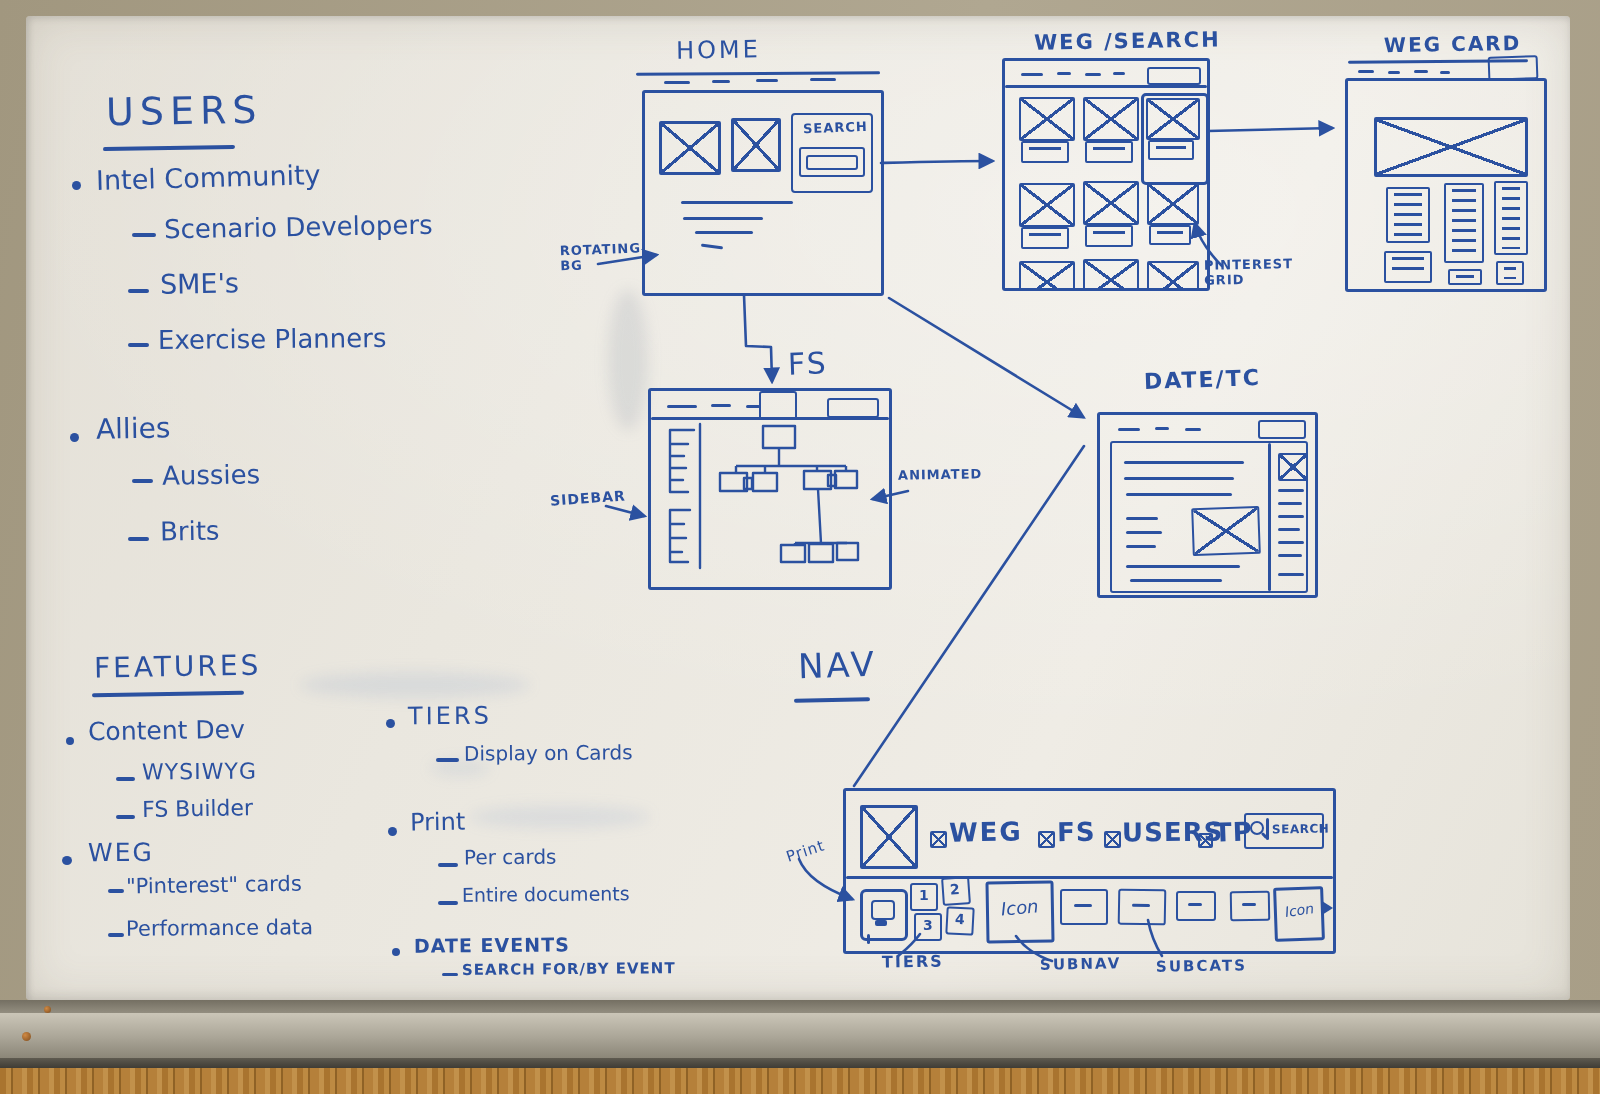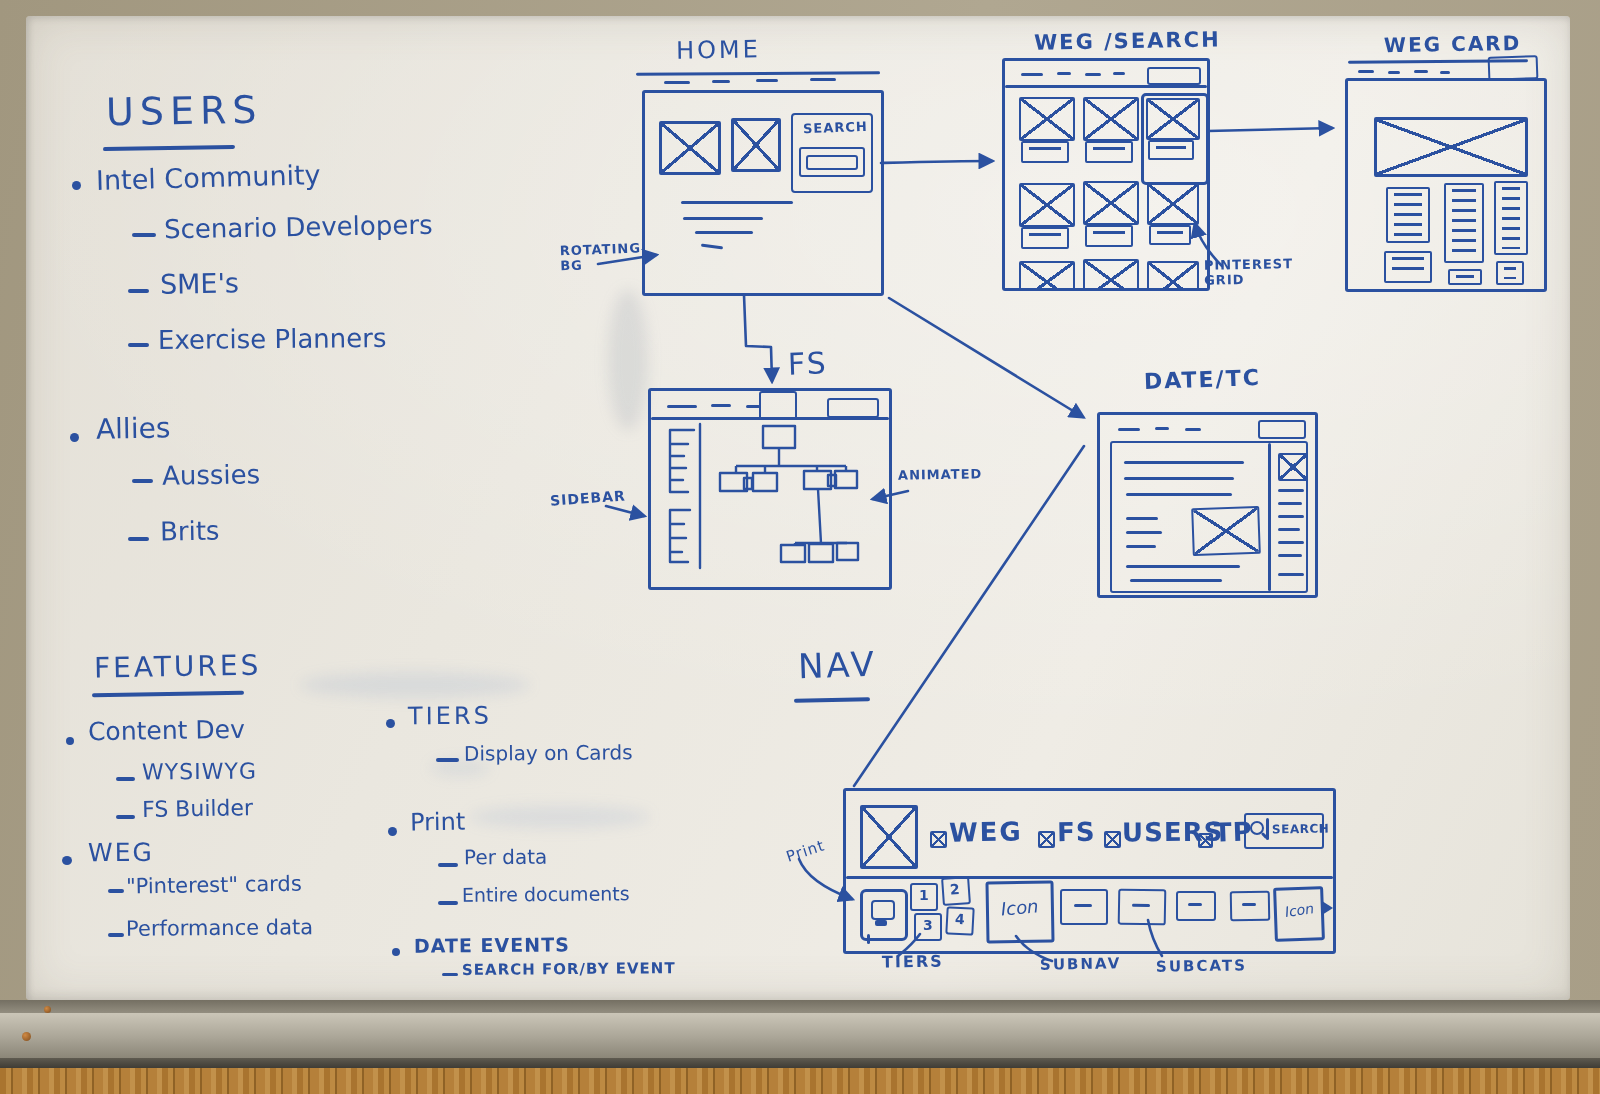--- a/index.html
+++ b/index.html
@@ -107,21 +107,21 @@
 <div class="hw" style="left:126px;top:917px;font-size:21px;transform:rotate(-0.5deg);">Performance data</div>
 
 <div class="bullet" style="left:386px;top:719px;"></div>
 <div class="hw" style="left:408px;top:704px;font-size:24px;letter-spacing:3px;transform:rotate(-0.5deg);">TIERS</div>
 <div class="dash" style="left:436px;top:758px;width:23px;"></div>
 <div class="hw" style="left:464px;top:743px;font-size:20px;transform:rotate(-0.5deg);">Display on Cards</div>
 
 <div class="bullet" style="left:388px;top:827px;"></div>
 <div class="hw" style="left:410px;top:810px;font-size:24px;transform:rotate(-1deg);">Print</div>
 <div class="dash" style="left:438px;top:863px;width:20px;"></div>
-<div class="hw" style="left:464px;top:847px;font-size:20px;transform:rotate(-0.5deg);">Per data</div>
+<div class="hw" style="left:464px;top:847px;font-size:20px;transform:rotate(-0.5deg);">Per cards</div>
 <div class="dash" style="left:438px;top:901px;width:20px;"></div>
 <div class="hw" style="left:462px;top:885px;font-size:19px;transform:rotate(-0.5deg);">Entire documents</div>
 
 <div class="bullet" style="left:392px;top:948px;width:8px;height:8px;"></div>
 <div class="hw" style="left:414px;top:936px;font-size:19px;letter-spacing:1px;font-weight:700;transform:rotate(-0.5deg);">DATE EVENTS</div>
 <div class="dash" style="left:442px;top:973px;width:16px;height:3px;"></div>
 <div class="hw" style="left:462px;top:962px;font-size:15px;letter-spacing:1px;font-weight:700;transform:rotate(-0.5deg);">SEARCH FOR/BY EVENT</div>
 
 <div class="hw" style="left:676px;top:38px;font-size:24px;letter-spacing:3px;transform:rotate(-1deg);">HOME</div>
 <div class="ink-line" style="left:636px;top:72px;width:244px;transform:rotate(-0.3deg);"></div>

